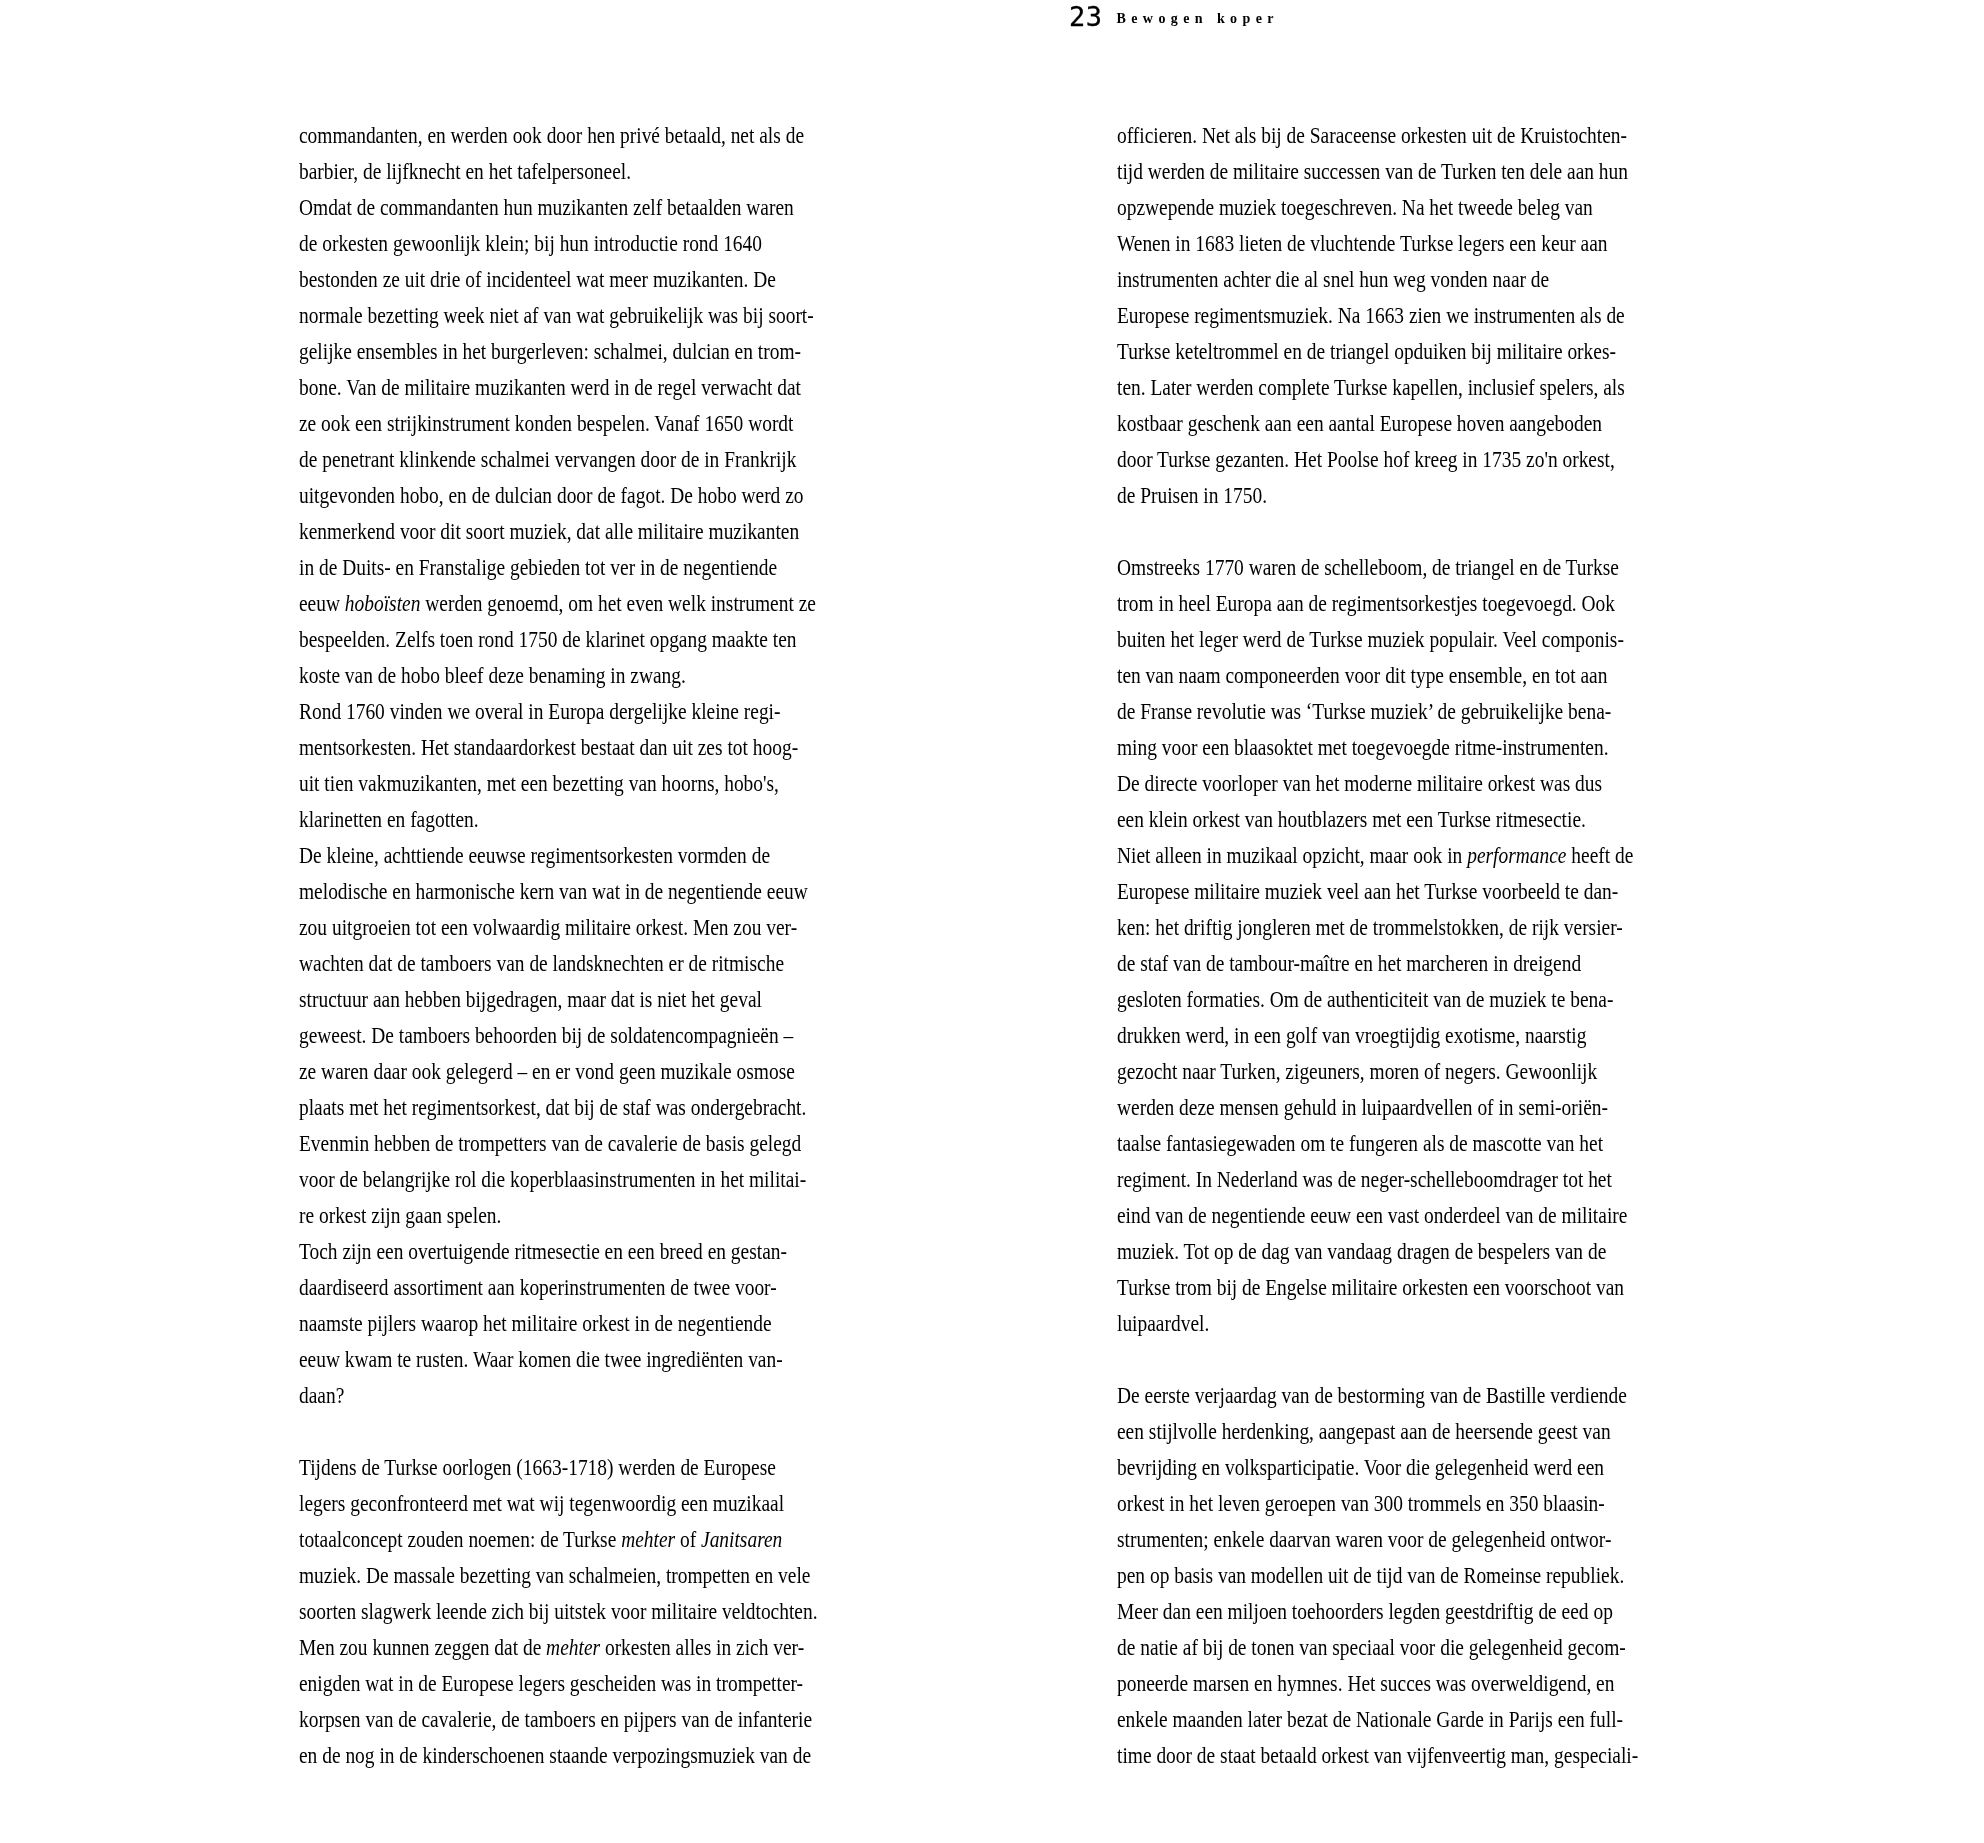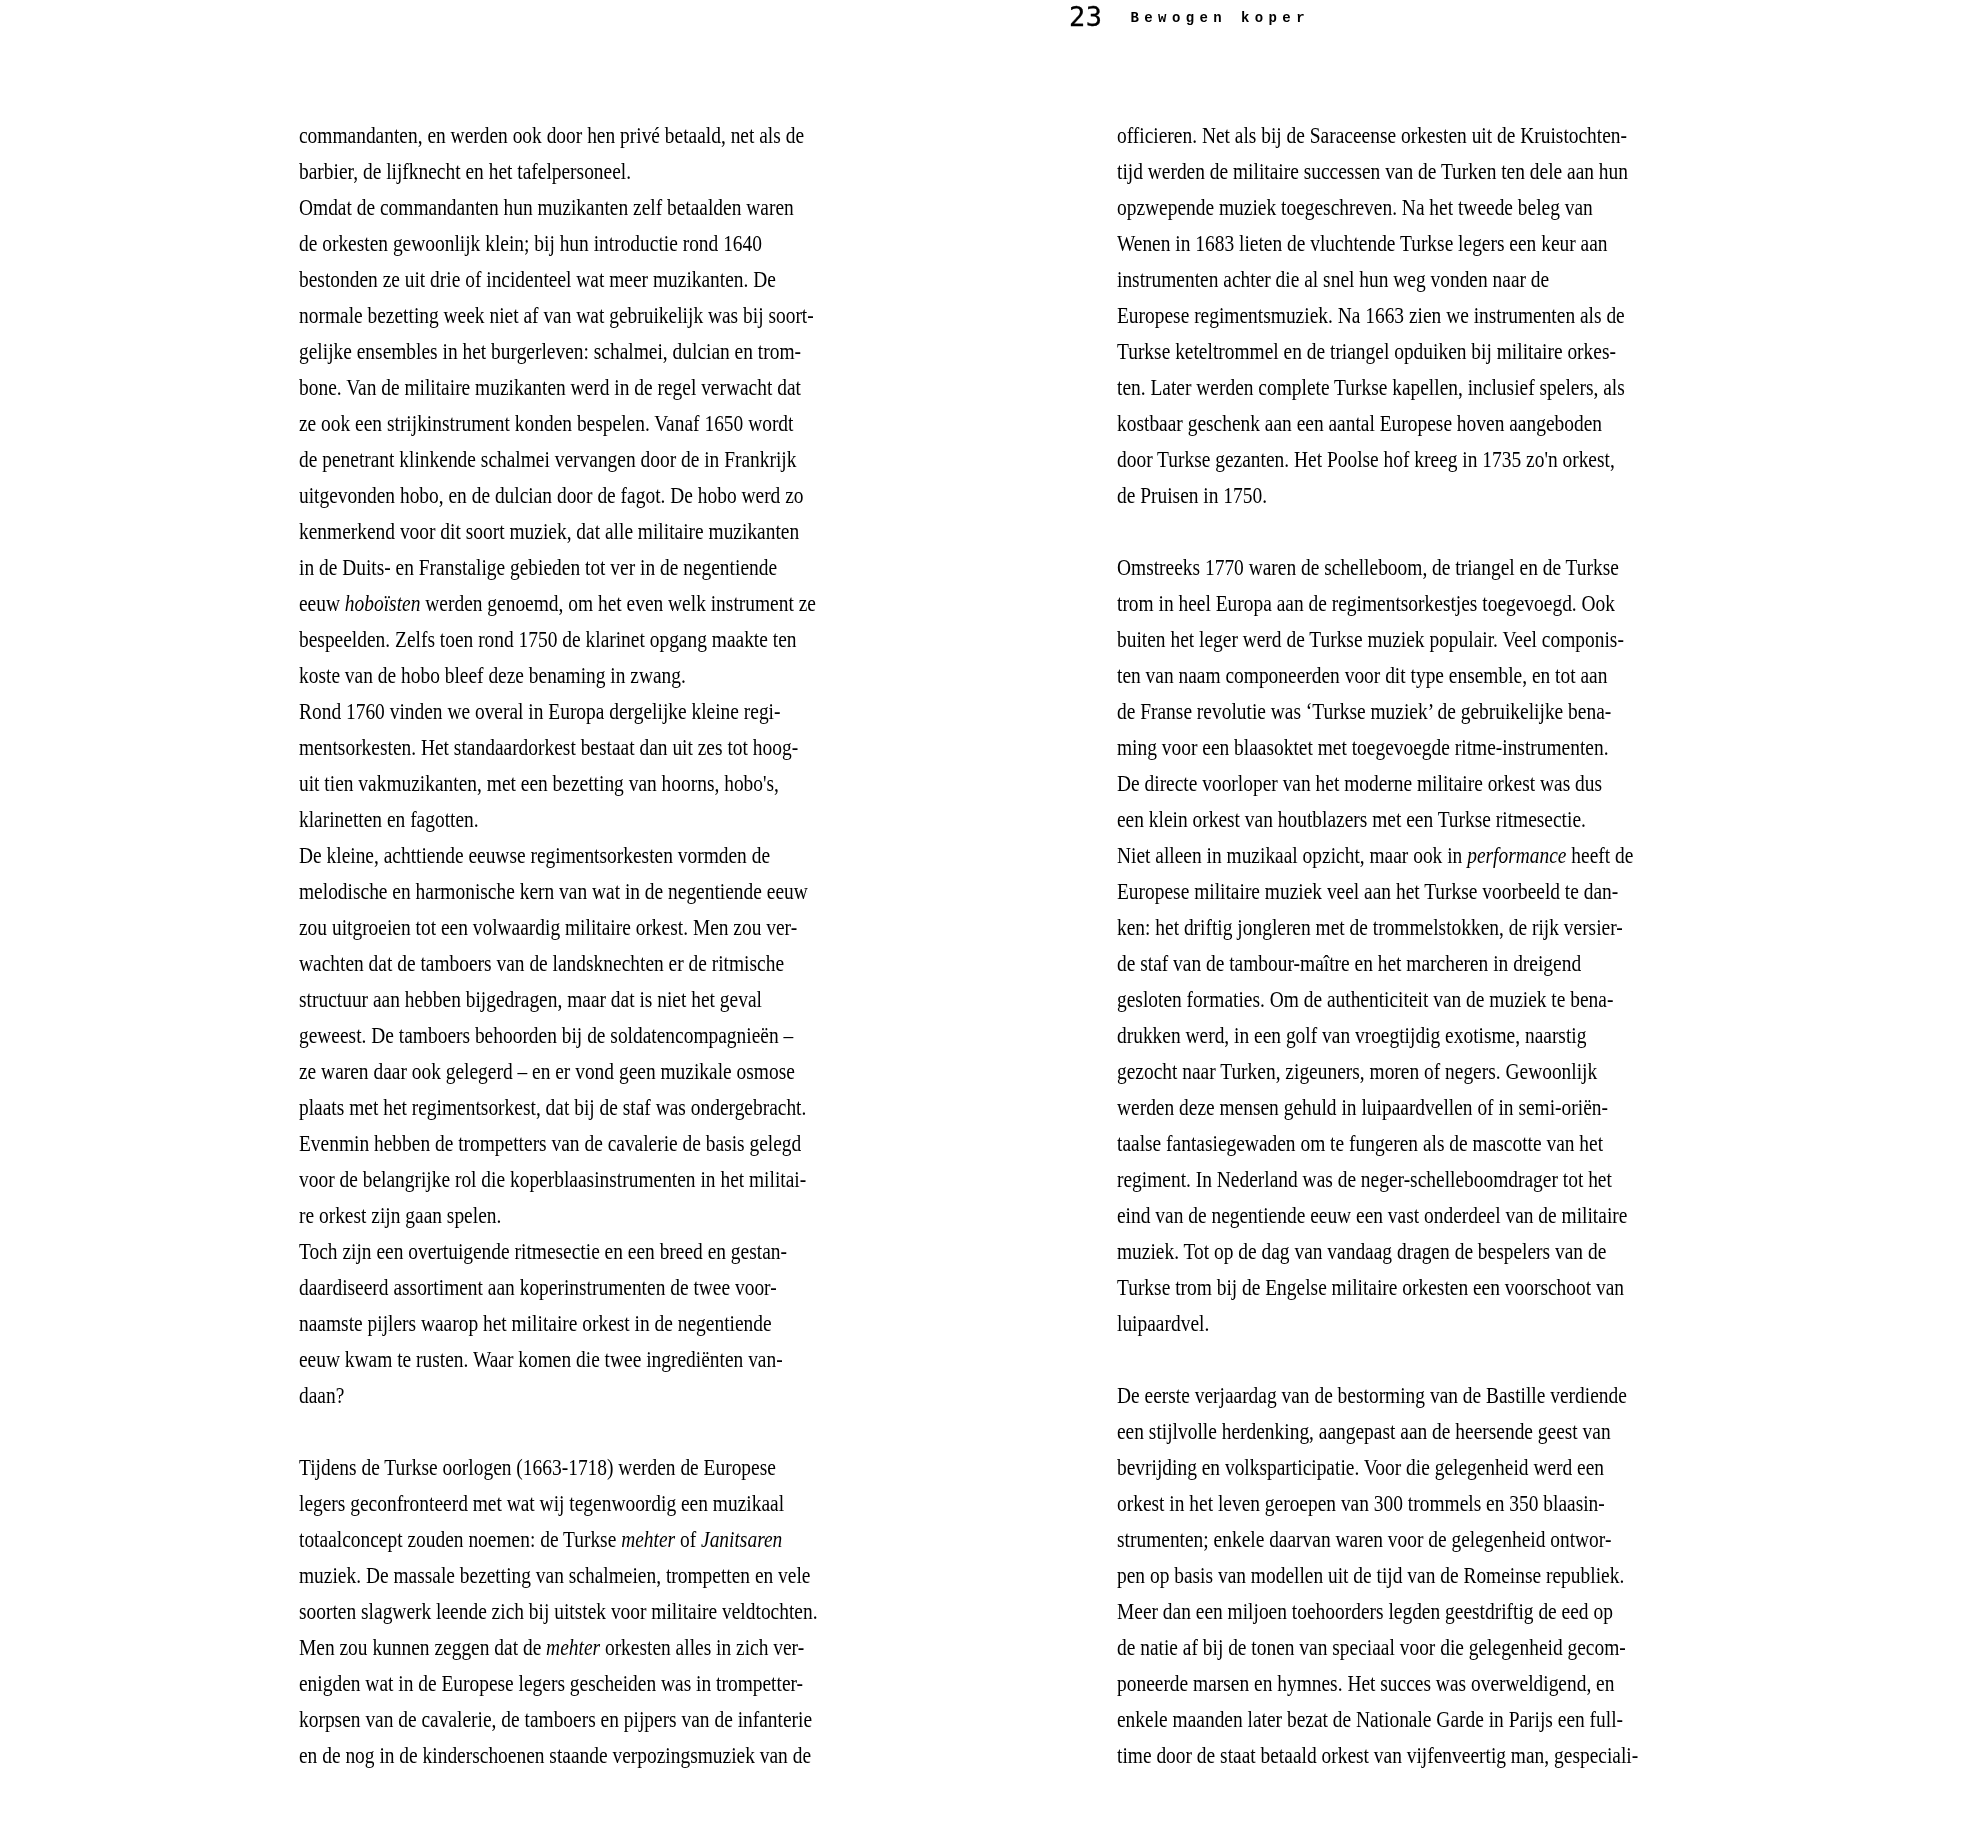--- a/index.html
+++ b/index.html
@@ -8,25 +8,25 @@
       color: #000000;
       font-family: "Liberation Serif", "DejaVu Serif", serif;
     }
     .running-head {
       position: absolute; left: 1069px; top: 1.1px; height: 27px;
       display: flex; align-items: flex-end; white-space: nowrap;
     }
     .page-number {
       font-family: "DejaVu Sans Mono", "Liberation Mono", monospace;
       font-size: 27px; line-height: 23.6px; font-weight: normal;
-      letter-spacing: 0.5px; margin-right: 28px;
+      letter-spacing: 0.5px; margin-right: 14px;
       -webkit-text-stroke: 0.3px #000;
     }
     .chapter-title {
-      font-family: Liberation Mono, monospace;
+      font-family: Liberation Serif, serif;
       font-weight: bold; font-size: 14px; line-height: 19.3px;
       letter-spacing: 5.4px;
     }
     .column {
       position: absolute; top: 118px; width: 773px;
       font-size: 22.6px; line-height: 36px;
       transform: scaleX(0.86); transform-origin: left top;
     }
     .col-left { left: 299px; }
     .col-right { left: 1117px; }

